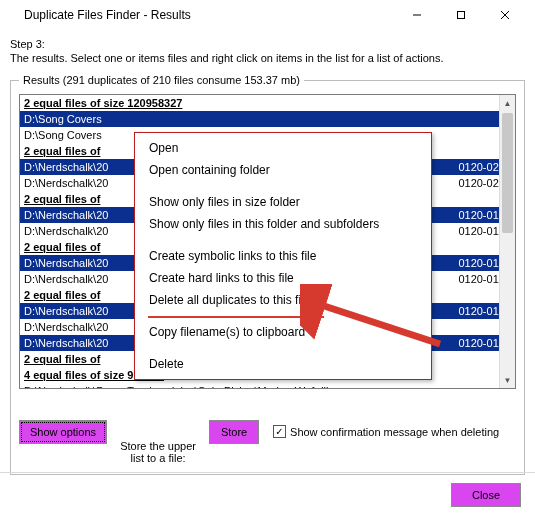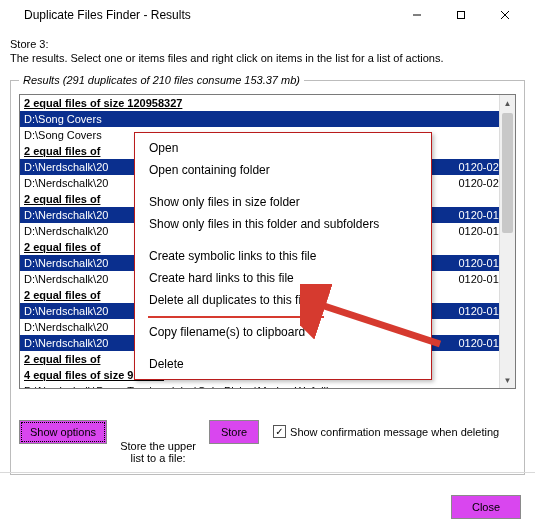--- a/index.html
+++ b/index.html
@@ -35,21 +35,20 @@
   .step-desc { margin-top: 2px; margin-bottom: 10px; }
   fieldset.results {
     border: 1px solid #bcbcbc;
     padding: 8px 8px 10px 8px;
     position: relative;
   }
   fieldset.results > legend {
     font-size: 11px;
     padding: 0 4px;
     color: #000;
-    font-style: italic;
   }
   .listwrap {
     border: 1px solid #7a7a7a;
     background: #fff;
     height: 295px;
     overflow: hidden;
     position: relative;
   }
   .list-inner {
     position: absolute;
@@ -151,21 +150,21 @@
     display: inline-flex;
     align-items: center;
     justify-content: center;
     font-size: 10px;
     line-height: 10px;
     background: #fff;
   }
   .footer {
     position: absolute;
     right: 14px;
-    bottom: 2px;
+    bottom: 14px;
     border-radius: 8px;
   }
   .hr {
     position: absolute;
     left: 0; right: 0;
     bottom: 48px;
     height: 1px;
     background: #d9d9d9;
   }
 </style>
@@ -186,21 +185,21 @@
   </div>
   <div class="tbtn">
     <svg viewBox="0 0 10 10">
         <line x1="1" y1="1" x2="9" y2="9" stroke="#000" stroke-width="1"></line>
         <line x1="9" y1="1" x2="1" y2="9" stroke="#000" stroke-width="1"></line>
       </svg>
   </div>
 </div>
 
 <div class="content">
-  <div class="step-label">Store 3:</div>
+  <div class="step-label">Step 3:</div>
   <div class="step-desc">The results. Select one or items files and right click on items in the list for a list of actions.</div>
 
   <fieldset class="results">
     <legend>Results (291 duplicates of 210 files consume 153.37 mb)</legend>
 
     <div class="listwrap">
       <div class="list-inner" id="list-inner">
           <div class="row group">
             <span class="fname">2 equal files of size 120958327</span>
           </div>

